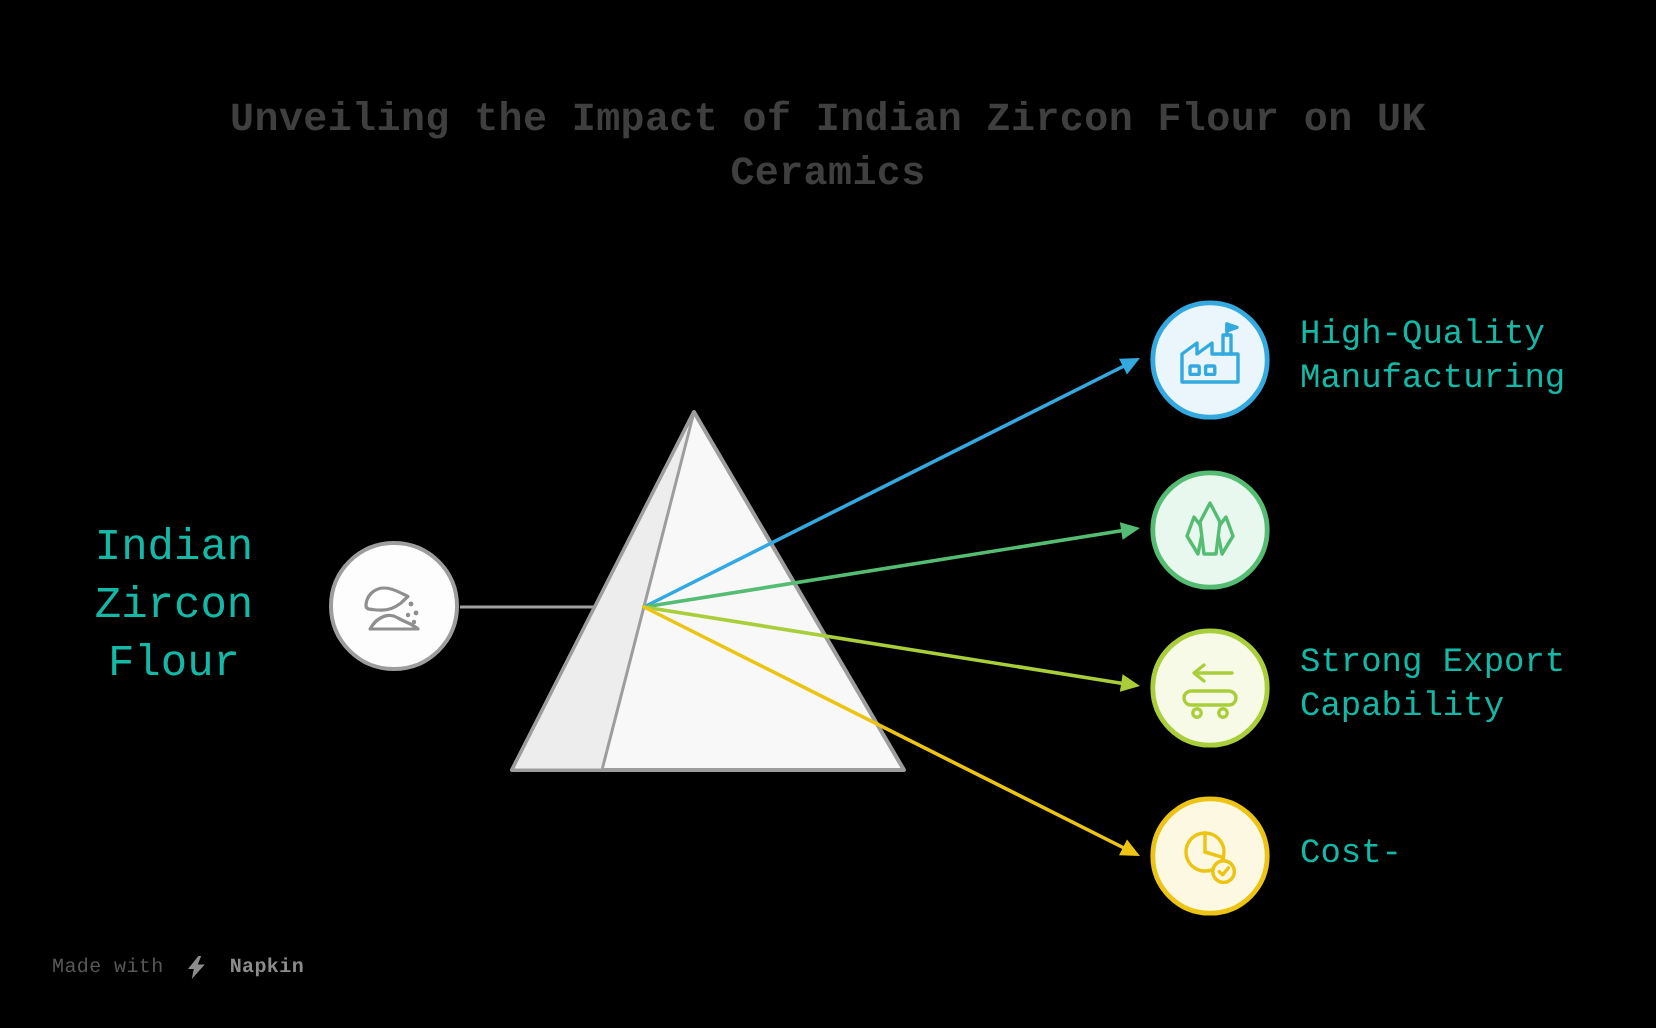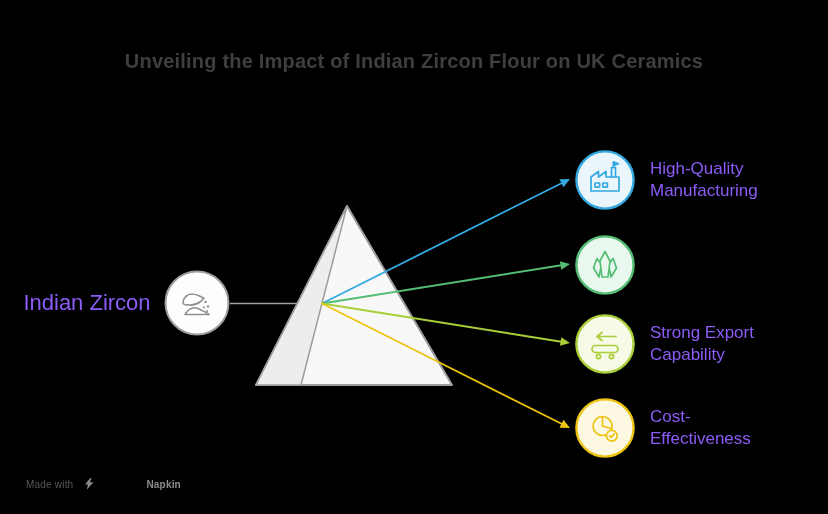--- a/index.html
+++ b/index.html
@@ -1,37 +1,37 @@
 <!DOCTYPE html>
 <html><head>
 <meta charset="utf-8">
 <style>
   html,body{margin:0;padding:0;background:#000;}
   .canvas{
     position:relative;width:828px;height:514px;background:#000;overflow:hidden;
-    font-family:Liberation Sans, sans-serif;
+    font-family:Liberation Mono, monospace;
   }
   .title{
     position:absolute;top:48px;left:50%;transform:translateX(-50%);
     width:600px;text-align:center;font-size:20px;font-weight:700;
     color:#3f3f3f;line-height:1.33;letter-spacing:.2px;
   }
   .diagram-svg{position:absolute;left:0;top:0;}
   .badge{position:absolute;}
-  .node-label{position:absolute;color:#8b5cf6;font-size:17px;line-height:1.32;font-weight:500;}
+  .node-label{position:absolute;color:#14b8a6;font-size:17px;line-height:1.32;font-weight:500;}
   .out-label{left:650px;transform:translateY(-50%);width:170px;}
   .src-label{left:14px;width:146px;top:303px;transform:translateY(-50%);
     text-align:center;font-size:22px;}
   .node-label span{display:block;}
   .watermark{
     position:absolute;left:26px;top:478px;display:flex;align-items:center;gap:12px;
     font-size:10px;letter-spacing:.2px;
   }
   .wm-prefix{color:#585858;}
-  .wm-brand{color:#8c8c8c;font-weight:600;margin-left:40px;}
+  .wm-brand{color:#8c8c8c;font-weight:600;}
 </style>
 </head>
 <body>
 
 <div class="canvas">
 
   <div class="title">Unveiling the Impact of Indian Zircon Flour on UK Ceramics</div>
 
   <svg class="diagram-svg" width="828" height="514" viewBox="0 0 828 514">
 
@@ -46,20 +46,21 @@
     <line x1="322" y1="303.5" x2="564" y2="425" stroke-width="1.8" stroke-linecap="round" stroke="#edc413"></line>
 
     <path d="M0,0 L-9.5,4.4 L-9.5,-4.4 Z" transform="translate(570,179) rotate(-26.7)" fill="#33a9e0"></path>
     <path d="M0,0 L-9.5,4.4 L-9.5,-4.4 Z" transform="translate(570,264) rotate(-9)" fill="#55bd73"></path>
     <path d="M0,0 L-9.5,4.4 L-9.5,-4.4 Z" transform="translate(570,343) rotate(9)" fill="#a9ce39"></path>
     <path d="M0,0 L-9.5,4.4 L-9.5,-4.4 Z" transform="translate(570,428) rotate(26.7)" fill="#edc413"></path>
   </svg>
 
   <div class="node-label src-label">
     <span>Indian Zircon</span>
+    <span>Flour</span>
   </div>
 
   <svg class="badge" style="left:163px;top:269px" width="68" height="68">
     <circle cx="34" cy="34" r="31.5" stroke-width="2" stroke="#9d9d9d" fill="#fdfdfd"></circle>
     <g transform="translate(34,34)" fill="none" stroke-width="1.6" stroke-linecap="round" stroke-linejoin="round" stroke="#8f8f8f">
       <path d="M-14,0 C-14,-5 -10,-9 -5,-9 C-1,-9 1.5,-7.5 4.5,-6 L7,-4.8 L3.5,-1.5 C0.5,0.8 -4,2.5 -8,2 C-11,1.7 -14,2 -14,0 Z" fill="#ffffff"></path>
       <circle cx="8.5" cy="-1" r="1.2" stroke="none" fill="#8f8f8f"></circle>
       <circle cx="11" cy="3.5" r="1.2" stroke="none" fill="#8f8f8f"></circle>
       <circle cx="7" cy="4.5" r="1.1" stroke="none" fill="#8f8f8f"></circle>
       <circle cx="10" cy="8" r="1.1" stroke="none" fill="#8f8f8f"></circle>
@@ -112,21 +113,20 @@
     <g transform="translate(31,31)" fill="none" stroke-width="1.7" stroke-linecap="round" stroke-linejoin="round" stroke="#edc413">
       <circle cx="-2.5" cy="-2" r="9.5"></circle>
       <path d="M-2.5,-2 L-2.5,-11.5"></path>
       <path d="M-2.5,-2 L6.8,0.8"></path>
       <circle cx="6.8" cy="7.8" r="5.4" fill="#fdf8e2"></circle>
       <path d="M4.6,7.8 L6.3,9.4 L9.2,5.9"></path>
     </g>
   </svg>
   <div class="node-label out-label" style="top:428px">
     <span>Cost-</span>
-    <span>Effectiveness</span>
   </div>
 
   <div class="watermark">
     <span class="wm-prefix">Made with</span>
     <svg width="9" height="12" viewBox="0 0 9 12">
       <polygon points="5.2,0 0,6.5 2.9,6.5 1.9,11.5 8.4,4.3 4.9,4.3 6.6,0" fill="#8c8c8c"></polygon>
     </svg>
     <span class="wm-brand">Napkin</span>
   </div>
 

